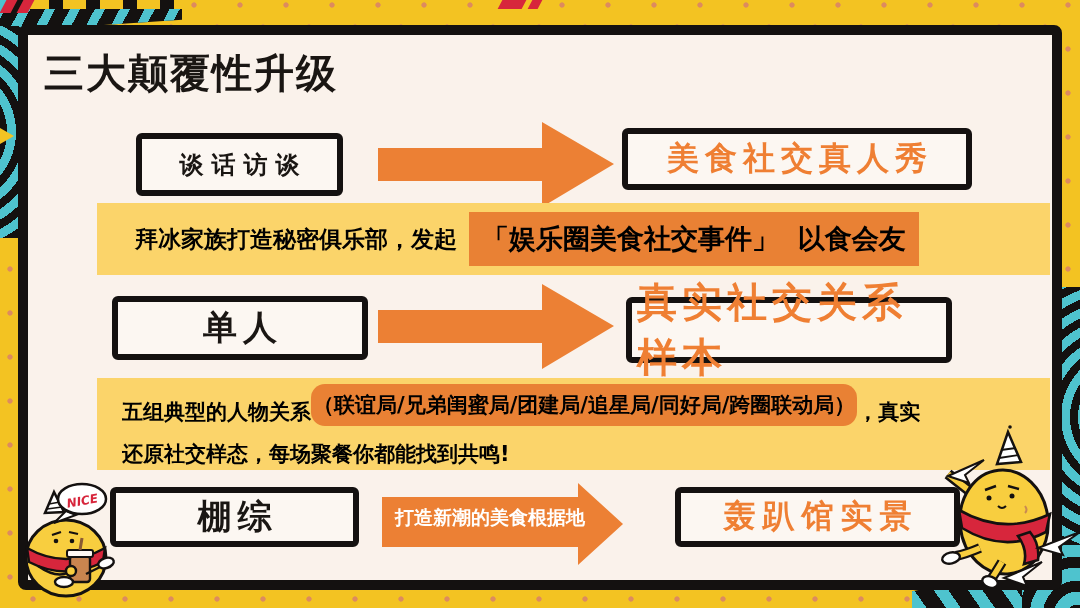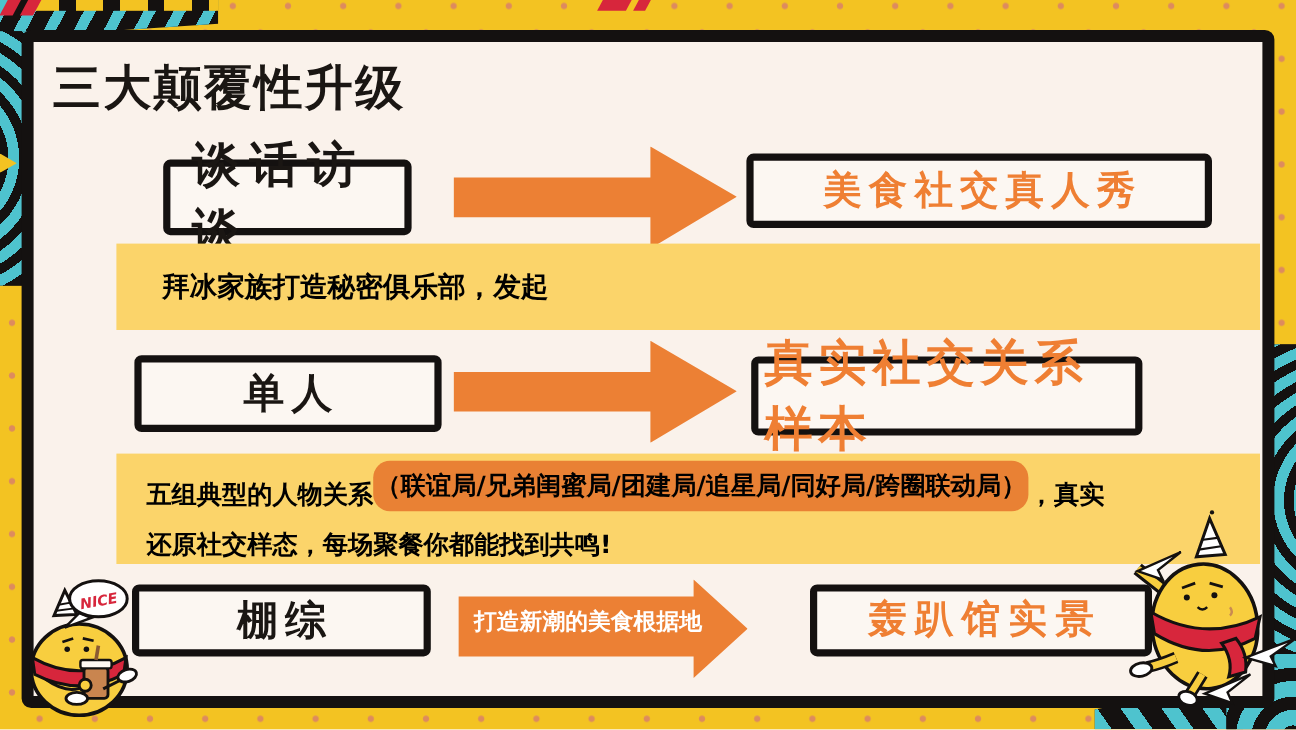--- a/index.html
+++ b/index.html
@@ -40,22 +40,22 @@
   
   .card{position:absolute;left:18px;top:25px;width:1044px;height:565px;box-sizing:border-box;
     background:#FAF2EB;border:10px solid #141110;border-radius:8px;z-index:3;}
   
   .title{position:absolute;left:44px;top:46px;font-size:40px;font-weight:900;color:#1A1613;
     letter-spacing:2px;z-index:4;text-align:center;}
   .kbox{position:absolute;box-sizing:border-box;border:6px solid #141110;border-radius:6px;
     background:#FCF7F2;display:flex;align-items:center;justify-content:center;
     font-weight:900;color:#1A1613;z-index:4;}
   .kbox.orange-text{color:#EF7F33;}
-  #box-r1-left {left:136px;top:133px;width:207px;height:63px;font-size:40px;letter-spacing:8px;padding-left:18px;}
-  #box-r1-right{left:622px;top:128px;width:388px;height:62px;font-size:32px;letter-spacing:6px;padding-left:6px;}
+  #box-r1-left {left:136px;top:133px;width:207px;height:63px;font-size:24px;letter-spacing:8px;padding-left:8px;}
+  #box-r1-right{left:622px;top:128px;width:350px;height:62px;font-size:32px;letter-spacing:6px;padding-left:6px;}
   #box-r2-left {left:112px;top:296px;width:256px;height:64px;font-size:34px;letter-spacing:6px;padding-left:6px;}
   #box-r2-right{left:626px;top:297px;width:326px;height:66px;font-size:40px;letter-spacing:5px;padding-left:5px;}
   #box-r3-left {left:110px;top:487px;width:249px;height:60px;font-size:34px;letter-spacing:6px;padding-left:6px;}
   #box-r3-right{left:675px;top:487px;width:285px;height:60px;font-size:32px;letter-spacing:7px;padding-left:7px;}
   .arrow{position:absolute;z-index:4;}
   #arrow1{left:378px;top:122px;}
   #arrow2{left:378px;top:284px;}
   #arrow3{left:382px;top:483px;}
   .arrow-label{position:absolute;left:392px;top:495px;width:196px;height:45px;z-index:5;
     display:flex;align-items:center;justify-content:center;color:#FFFFFF;
@@ -98,20 +98,21 @@
   <div class="title">三大颠覆性升级</div>
 
   <div class="kbox" id="box-r1-left">谈话访谈</div>
   <svg class="arrow" id="arrow1" width="236" height="85" viewBox="0 0 236 85">
     <polygon points="0,26 164,26 164,0 236,42 164,85 164,59 0,59" fill="#EC8034"></polygon>
   </svg>
   <div class="kbox orange-text" id="box-r1-right">美食社交真人秀</div>
 
   <div class="banner" id="banner1">
     <span class="pre">拜冰家族打造秘密俱乐部，发起</span>
+    <span class="hl">「娱乐圈美食社交事件」  以食会友</span>
   </div>
 
   <div class="kbox" id="box-r2-left">单人</div>
   <svg class="arrow" id="arrow2" width="236" height="85" viewBox="0 0 236 85">
     <polygon points="0,26 164,26 164,0 236,42 164,85 164,59 0,59" fill="#EC8034"></polygon>
   </svg>
   <div class="kbox orange-text" id="box-r2-right">真实社交关系样本</div>
 
   <div class="banner" id="banner2">
     <div class="b2line"><span>五组典型的人物关系</span><span class="hl2">（联谊局/兄弟闺蜜局/团建局/追星局/同好局/跨圈联动局）</span><span>，真实</span></div>

